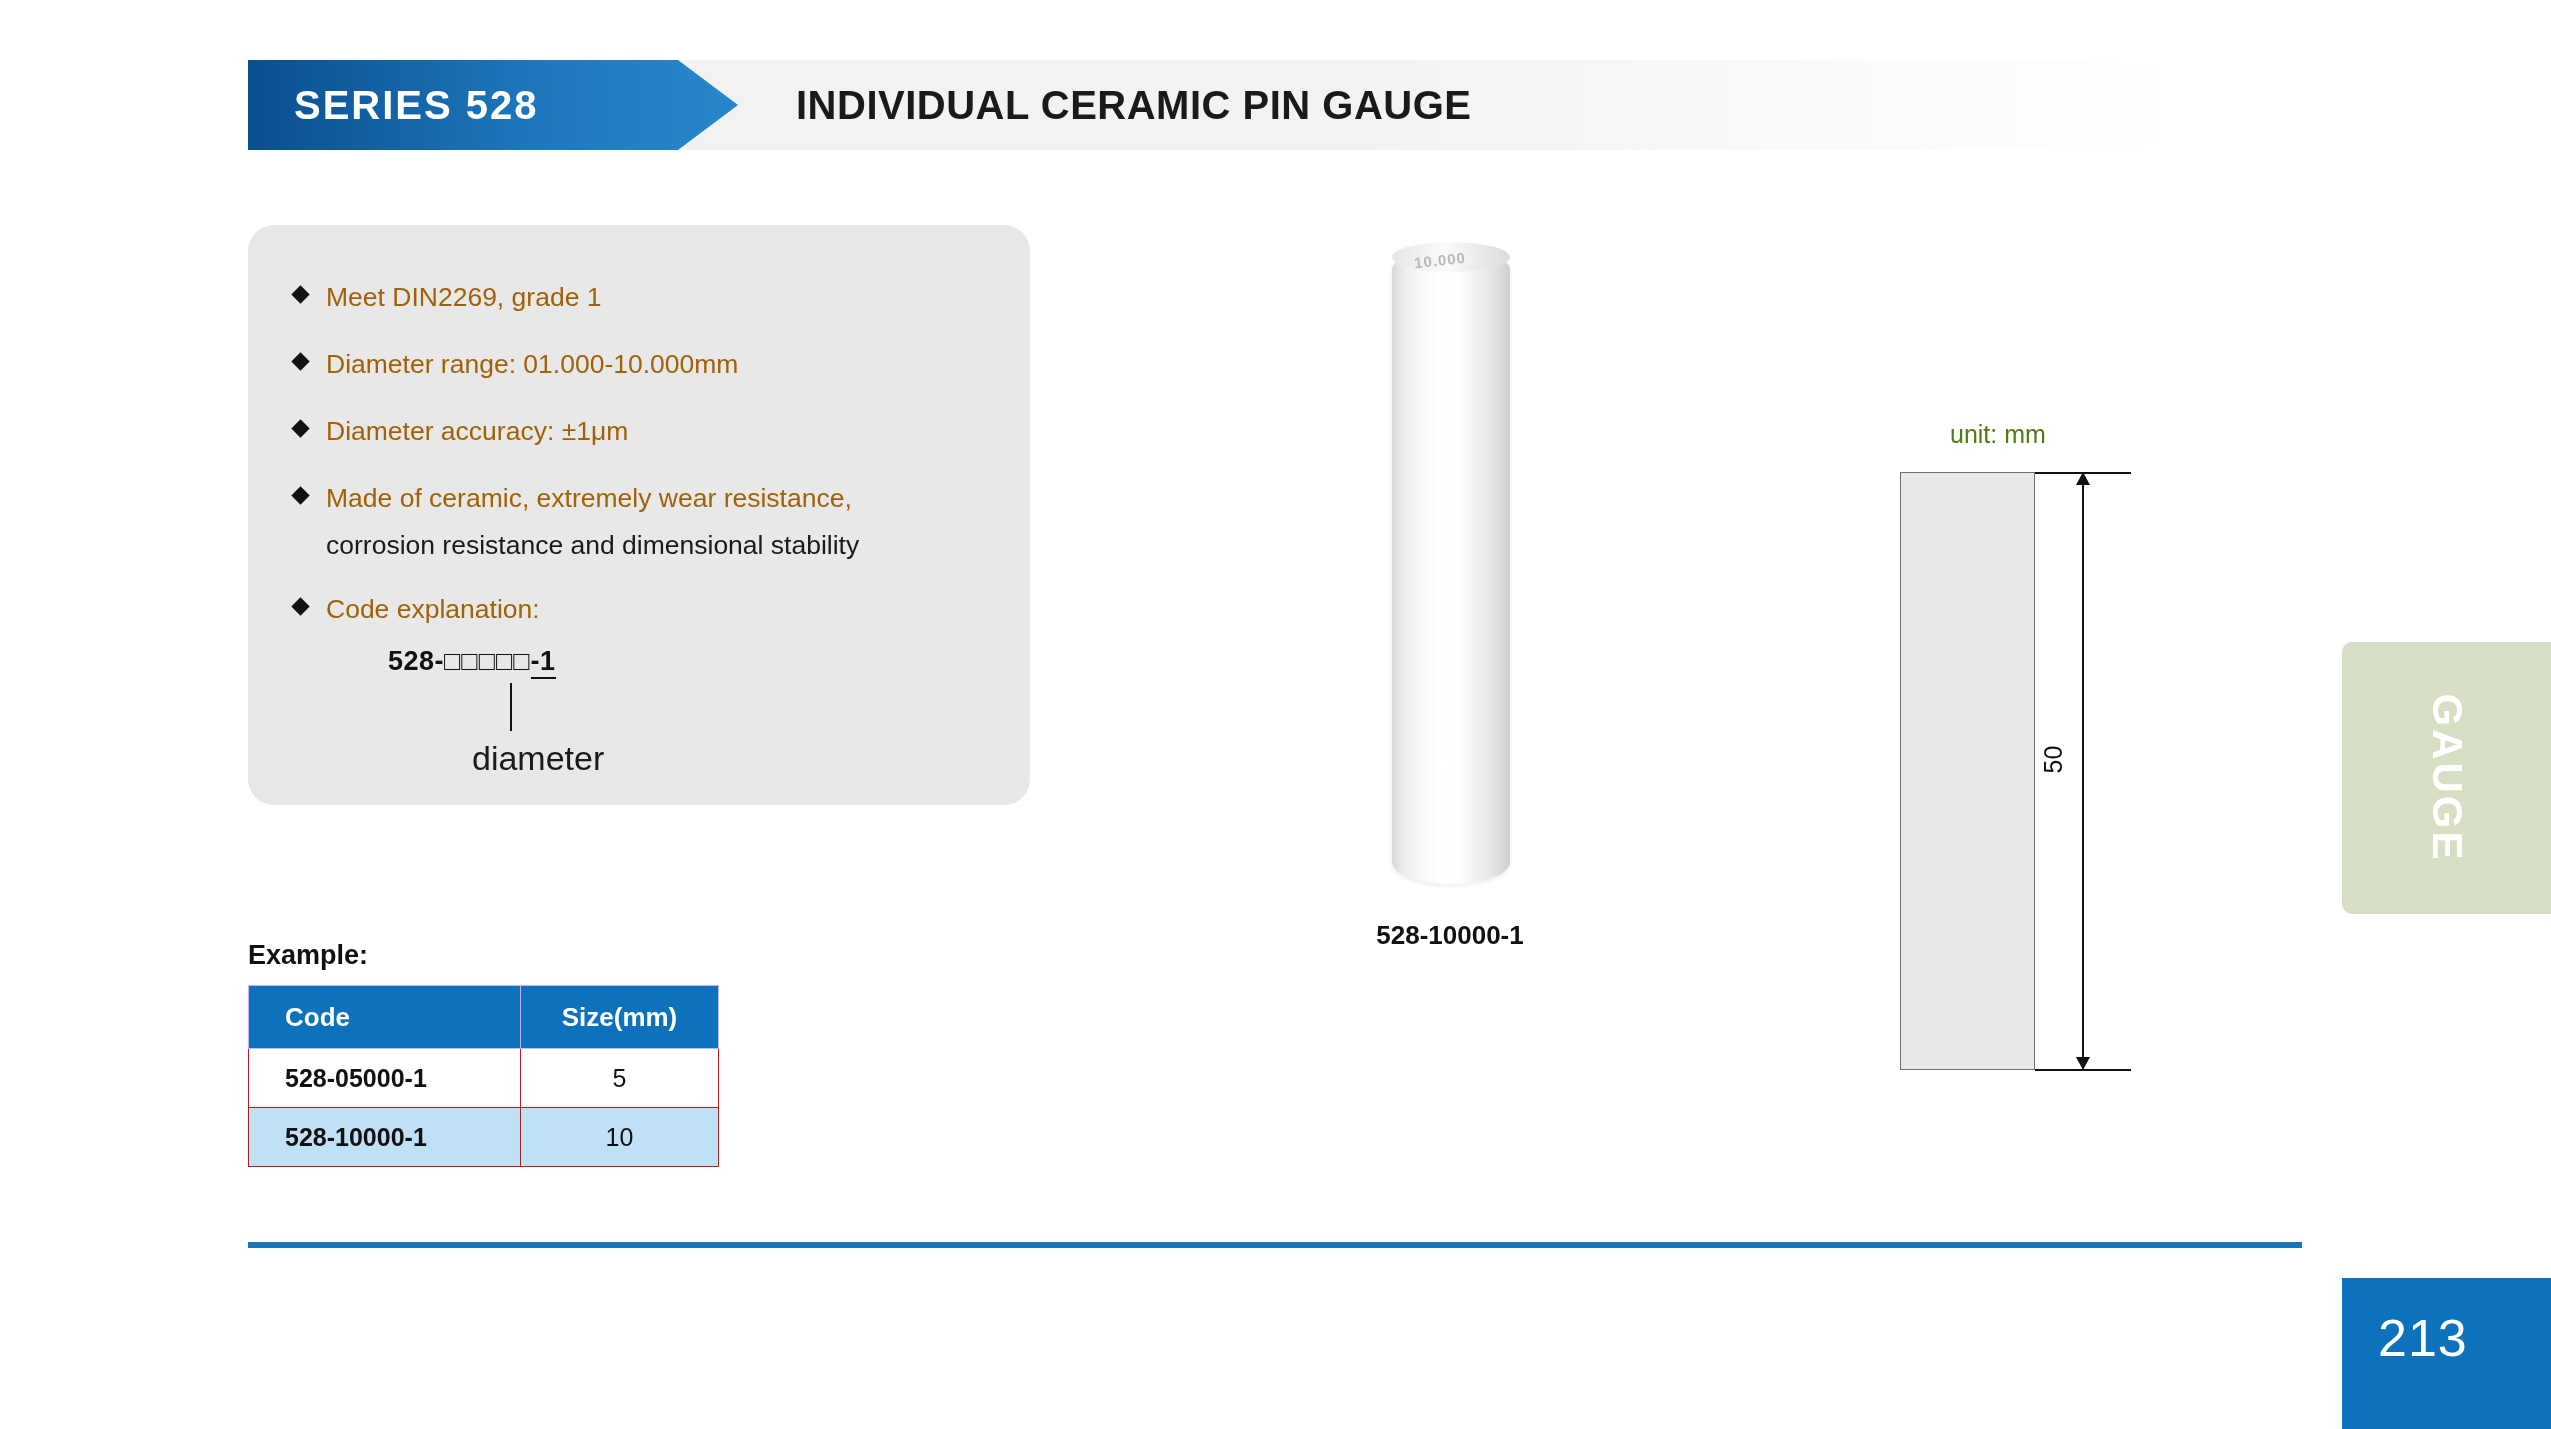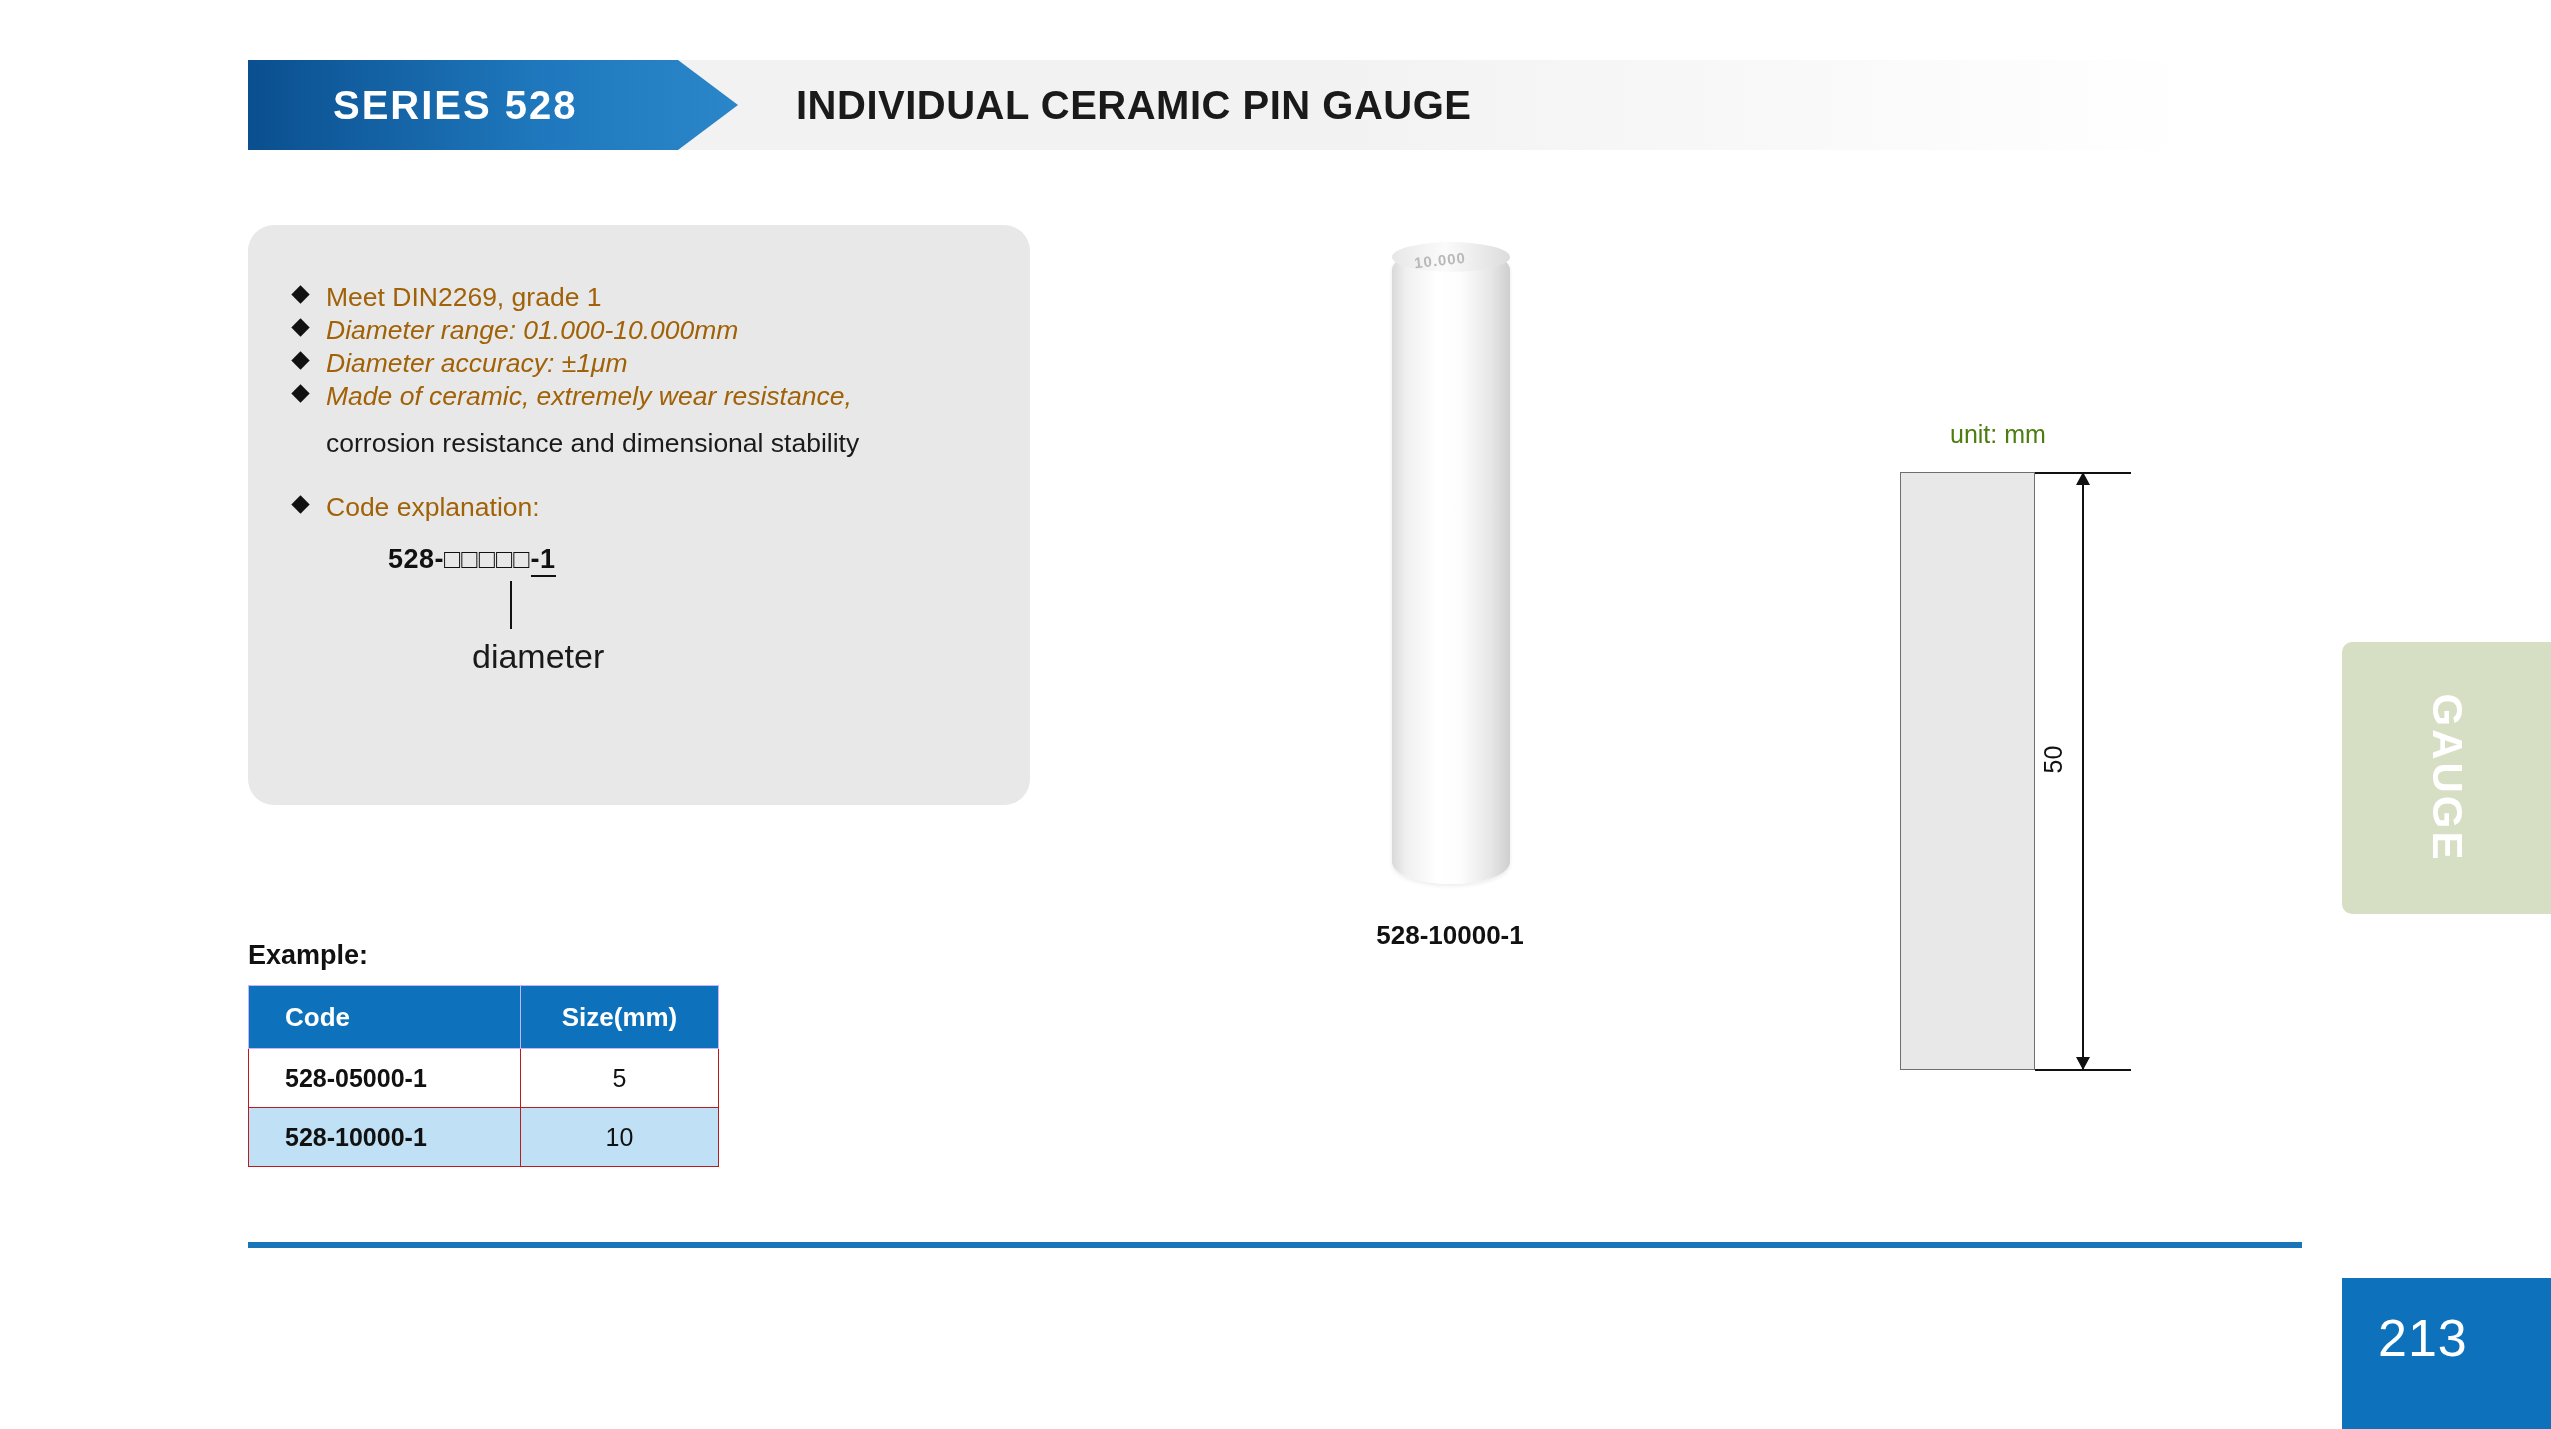--- a/index.html
+++ b/index.html
@@ -41,21 +41,20 @@
     clip-path: polygon(0 0, 430px 0, 490px 45px, 430px 90px, 0 90px);
     display: flex;
     align-items: center;
   }
   #series-tag-label {
     color: #ffffff;
     font-size: 40px;
     font-weight: bold;
     letter-spacing: 2px;
     padding-left: 46px;
-    margin-left: 39px;
   }
   #header-title {
     position: absolute;
     left: 548px;
     top: 0;
     height: 90px;
     display: flex;
     align-items: center;
     color: #1a1a1a;
     font-size: 40px;
@@ -87,21 +86,21 @@
     top: 7px;
     width: 13px;
     height: 13px;
     background: #111111;
     transform: rotate(45deg);
   }
   #bullets {
     padding-top: 56px;
   }
   .bullet-row + .bullet-row {
-    font-style: italic;
+    margin-top: 34px;
   }
   .bullet-cont {
     padding-left: 78px;
     font-size: 26.5px;
     color: #1a1a1a;
     margin-top: 14px;
   }
   #code-explanation-block {
     margin-top: 20px;
     padding-left: 140px;

